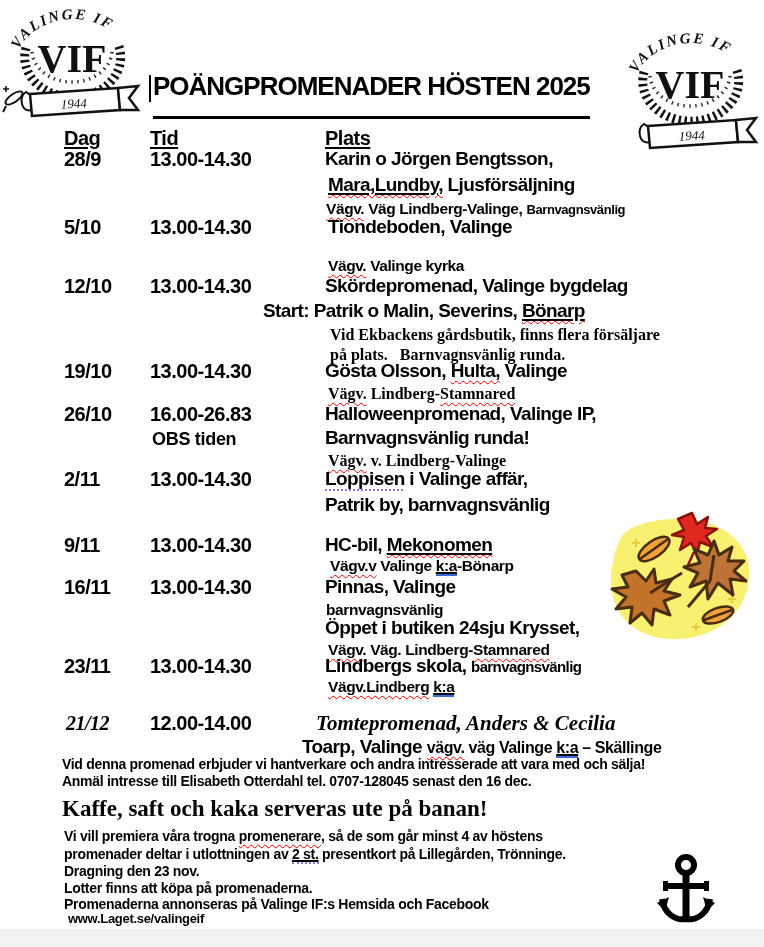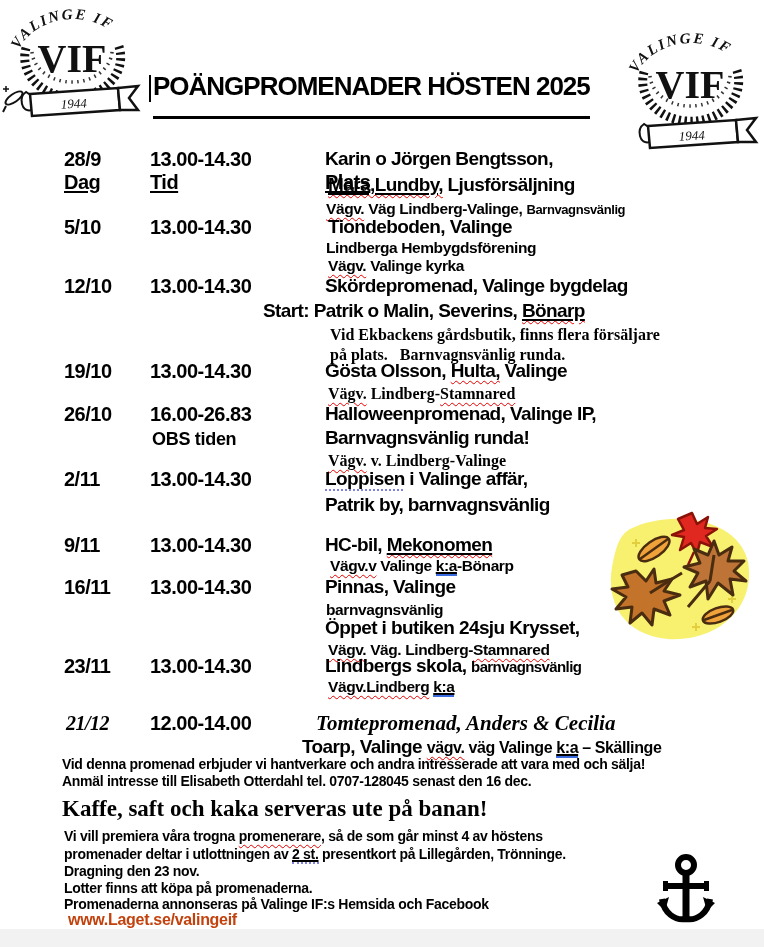--- a/index.html
+++ b/index.html
@@ -1,41 +1,41 @@
 <!DOCTYPE html>
 <html><head>
 <meta charset="utf-8">
 <style>
   html,body{margin:0;padding:0;background:#fff;}
   body{width:764px;height:947px;position:relative;overflow:hidden;
        font-family:"Liberation Sans",sans-serif;color:#000;}
   .page{position:absolute;inset:0;background:#fff;}
   .line{position:absolute;white-space:pre;line-height:1.05;}
   
-  .hdr{font-weight:bold;font-size:20px;letter-spacing:-0.5px;margin-top:44px;}
+  .hdr{font-weight:bold;font-size:20px;letter-spacing:-0.5px;}
   .day,.time{font-weight:bold;font-size:20px;letter-spacing:-0.5px;}
   .t-main{font-weight:bold;font-size:19px;letter-spacing:-0.6px;}
   .t-sub{font-weight:bold;font-size:15.5px;letter-spacing:-0.4px;}
   .t-sm{font-size:13px;font-weight:bold;}
   .t-serif{font-family:"Liberation Serif",serif;font-weight:bold;font-size:16px;letter-spacing:0;}
   .note{font-weight:bold;font-size:18px;letter-spacing:-0.3px;}
   .it-serif{font-family:"Liberation Serif",serif;font-style:italic;font-weight:bold;}
   .title{font-weight:bold;font-size:26px;letter-spacing:-1px;
          border-bottom:3px solid #000;padding-bottom:16px;}
   .caret{position:absolute;width:2px;height:27px;background:#000;}
   
   .u{text-decoration:underline;text-decoration-thickness:2px;text-underline-offset:2px;}
   .sq-red{text-decoration:underline wavy #e60000;text-decoration-thickness:1px;text-underline-offset:3px;}
   .sq-red .u{text-decoration:underline;text-decoration-thickness:2px;}
   .dot-blue{text-decoration:underline dotted #8080e0;text-decoration-thickness:2px;text-underline-offset:4px;}
   .u-ka{text-decoration:underline;text-decoration-thickness:1.5px;border-bottom:2px solid #3a6ae0;}
   .u-dot{text-decoration:underline;text-decoration-thickness:1.5px;border-bottom:2px dotted #8080e0;}
   .banner-line{font-family:"Liberation Serif",serif;font-weight:bold;font-size:23px;}
   .f-line{font-weight:bold;font-size:14px;letter-spacing:-0.3px;text-align:right;}
-  .link{font-weight:bold;font-size:16px;letter-spacing:-0.3px;color:#c2410c;cursor:pointer;text-decoration:none;}
+  .link{font-weight:bold;font-size:13px;letter-spacing:-0.3px;color:#000000;cursor:pointer;text-decoration:none;}
   .strip{position:absolute;left:0;top:929px;width:764px;height:18px;background:#f2f2f2;}
   svg text{font-family:"Liberation Serif",serif;}
 </style>
 </head>
 <body>
 
 <div class="page">
 
   <svg style="position:absolute;left:2px;top:0px" width="140" height="122" viewBox="0 0 140 122">
     <path id="arcL" d="M 14,58 A 58,48 0 0 1 126,52" fill="none"></path>
@@ -83,21 +83,20 @@
 
   <div class="line day" style="left:64px;top:149px">28/9</div>
   <div class="line time" style="left:150px;top:149px">13.00-14.30</div>
   <div class="line t-main" style="left:325px;top:149px"><span>Karin o Jörgen Bengtsson,</span></div>
   <div class="line t-main" style="left:328px;top:175px"><span class="sq-red"><span class="u">Mara,Lundby,</span></span><span> Ljusförsäljning</span></div>
   <div class="line t-sub" style="left:326px;top:201px"><span class="sq-red">Vägv.</span><span> Väg Lindberg-Valinge, </span><span class="t-sm">Barnvagnsvänlig</span></div>
 
   <div class="line day" style="left:64px;top:217px">5/10</div>
   <div class="line time" style="left:150px;top:217px">13.00-14.30</div>
   <div class="line t-main" style="left:328px;top:217px"><span>Tiondeboden, Valinge</span></div>
-  <div class="line t-sub" style="left:326px;top:240px"><span>Lindberga Hembygdsförening</span></div>
   <div class="line t-sub" style="left:328px;top:258px"><span class="sq-red">Vägv.</span><span> Valinge kyrka</span></div>
 
   <div class="line day" style="left:64px;top:276px">12/10</div>
   <div class="line time" style="left:150px;top:276px">13.00-14.30</div>
   <div class="line t-main" style="left:325px;top:276px"><span>Skördepromenad, Valinge bygdelag</span></div>
   <div class="line t-main" style="left:263px;top:301px"><span>Start: Patrik o Malin, Severins, </span><span class="sq-red"><span class="u">Bönarp</span></span></div>
   <div class="line t-serif" style="left:330px;top:327px"><span>Vid Ekbackens gårdsbutik, finns flera försäljare</span></div>
   <div class="line t-serif" style="left:330px;top:347px"><span>på plats.   Barnvagnsvänlig runda.</span></div>
 
   <div class="line day" style="left:64px;top:361px">19/10</div>

